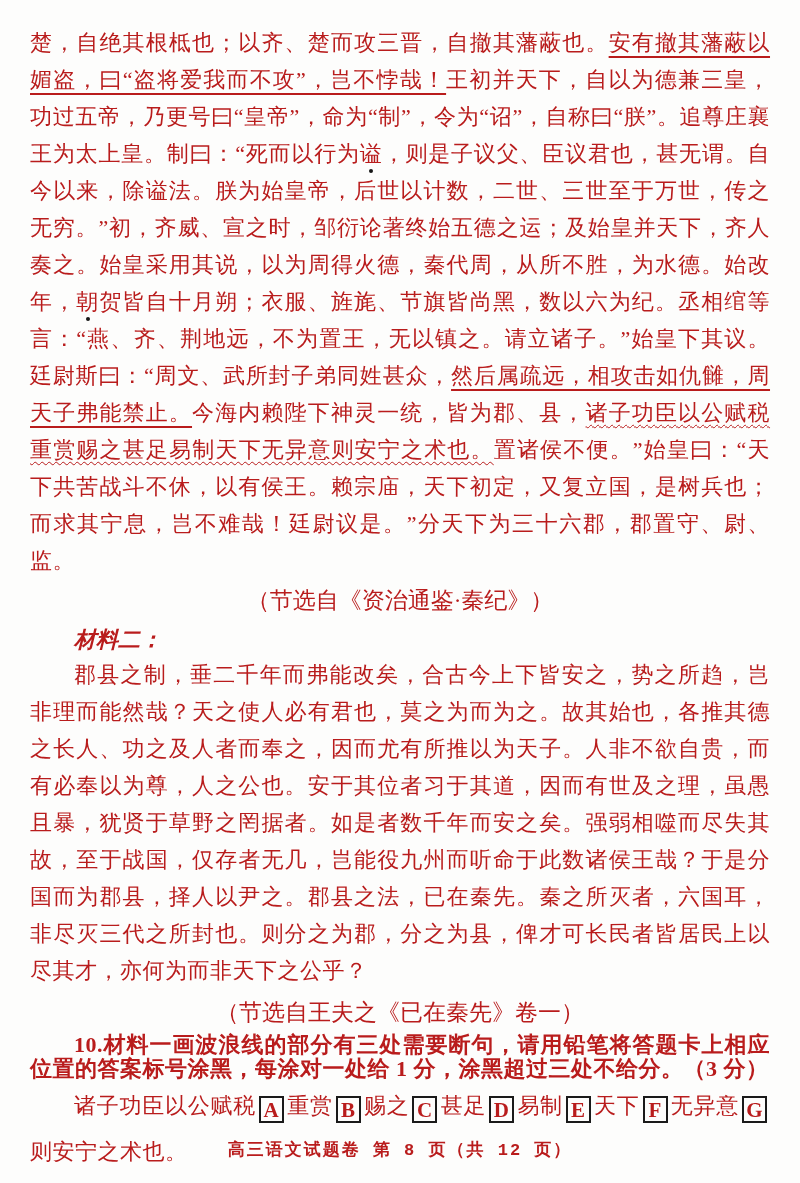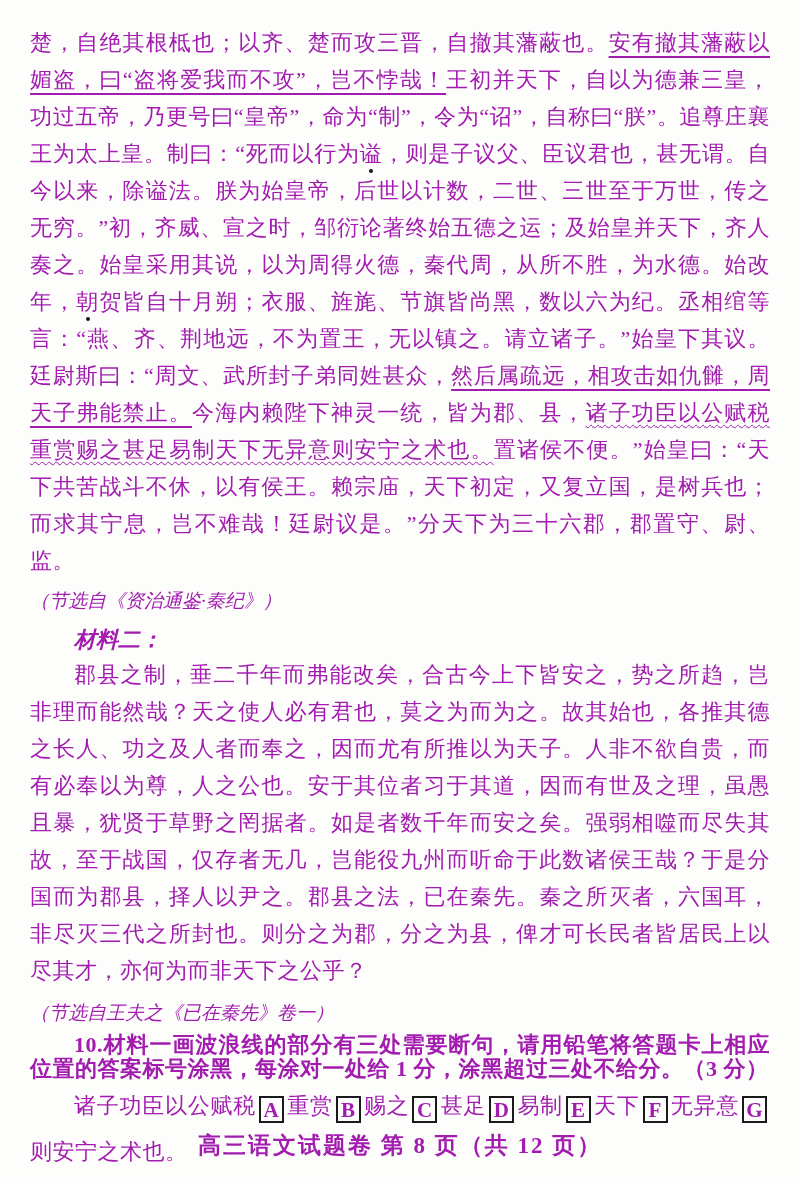--- a/index.html
+++ b/index.html
@@ -4,38 +4,37 @@
 <style>
   html, body { margin: 0; padding: 0; background: #ffffff; }
   .page {
     position: relative;
     width: 800px;
     height: 1183px;
     margin: 0 auto;
     background: #fdfdfc;
     box-sizing: border-box;
     padding: 24px 30px 0 30px;
-    color: #a21caf;
+    color: #b91c1c;
     font-family: "Liberation Serif", "DejaVu Serif", serif;
     overflow: hidden;
   }
   .bodytext {
     font-size: 22px;
     line-height: 37px;
     text-align: justify;
     margin: 0;
     letter-spacing: 0.5px;
   }
   .indent { text-indent: 2em; font-family: Liberation Mono, monospace; }
   .attribution {
-    font-size: 19px;
+    font-size: 23px;
     line-height: 37px;
-    text-align: left;
+    text-align: center;
     margin: 3px 0 0 0;
-    font-style: italic;
   }
   .m2-heading {
     font-family: "Liberation Sans", "DejaVu Sans", sans-serif;
     font-weight: 700;
     font-size: 22px;
     line-height: 37px;
     text-indent: 2em;
     margin: 2px 0 0 0;
     font-style: italic;
   }
@@ -96,23 +95,24 @@
     margin: 0 3px;
     vertical-align: -4px;
     background: #fdfdfc;
   }
   .footer {
     position: absolute;
     left: 0;
     right: 0;
     bottom: 22px;
     text-align: center;
-    font-size: 23px;
+    font-size: 17px;
     font-weight: 600;
     letter-spacing: 2px;
+    font-family: Liberation Mono, monospace;
   }
 </style>
 </head>
 <body>
 
 <div class="page">
 
   <p class="bodytext"><span class="seg-plain">楚，自绝其根柢也；以齐、楚而攻三晋，自撤其藩蔽也。</span><span class="seg-underline">安有撤其藩蔽以媚盗，曰“盗将爱我而不攻”，岂不悖哉！</span><span class="seg-plain">王初并天下，自以为德兼三皇，功过五帝，乃更号曰“皇帝”，命为“制”，令为“诏”，自称曰“朕”。追尊庄襄王为太上皇。制曰：“死而以行为</span><span class="seg-dot">谥</span><span class="seg-plain">，则是子议父、臣议君也，甚无谓。自今以来，除谥法。朕为始皇帝，后世以计数，二世、三世至于万世，传之无穷。”初，齐威、宣之时，邹衍论著终始五德之运；及始皇并天下，齐人奏之。始皇采用其说，以为周得火德，秦代周，从所不胜，为水德。始改年，</span><span class="seg-dot">朝</span><span class="seg-plain">贺皆自十月朔；衣服、旌旄、节旗皆尚黑，数以六为纪。丞相绾等言：“燕、齐、荆地远，不为置王，无以镇之。请立诸子。”始皇下其议。廷尉斯曰：“周文、武所封子弟同姓甚众，</span><span class="seg-underline">然后属疏远，相攻击如仇雠，周天子弗能禁止。</span><span class="seg-plain">今海内赖陛下神灵一统，皆为郡、县，</span><span class="seg-wavy">诸子功臣以公赋税重赏赐之甚足易制天下无异意则安宁之术也。</span><span class="seg-plain">置诸侯不便。”始皇曰：“天下共苦战斗不休，以有侯王。赖宗庙，天下初定，又复立国，是树兵也；而求其宁息，岂不难哉！廷尉议是。”分天下为三十六郡，郡置守、尉、监。</span></p>
 
   <p class="attribution">（节选自《资治通鉴·秦纪》）</p>

